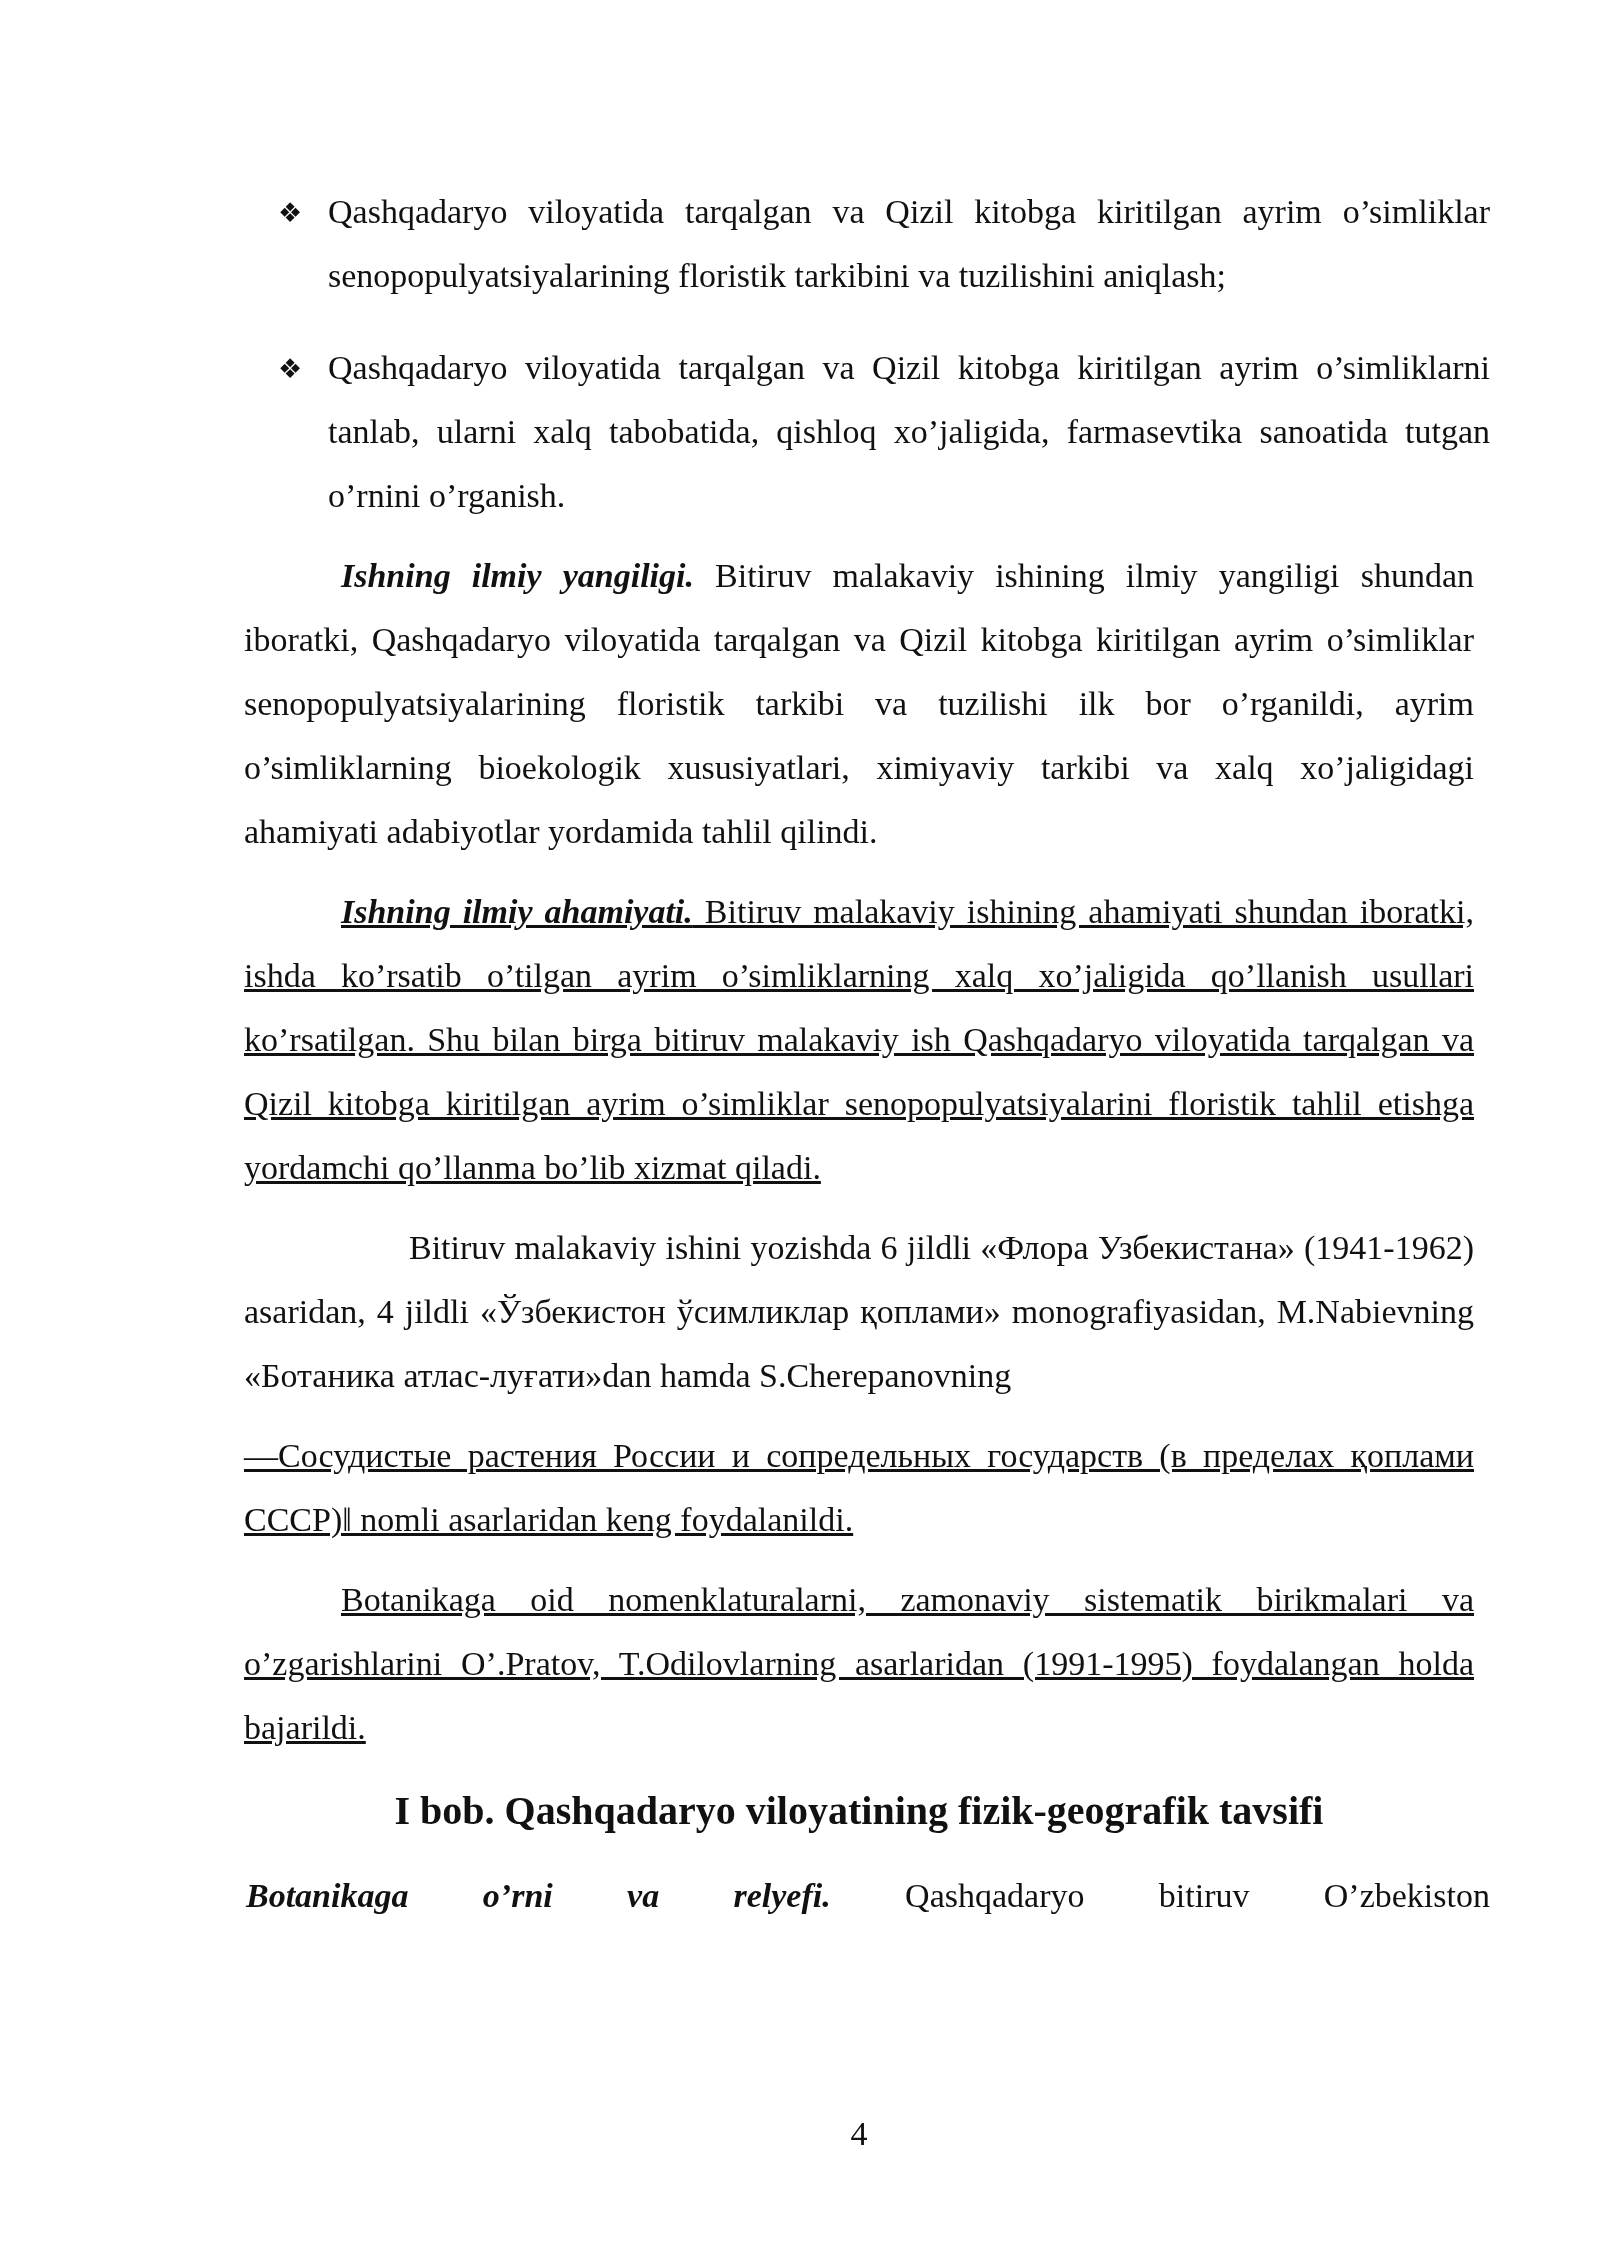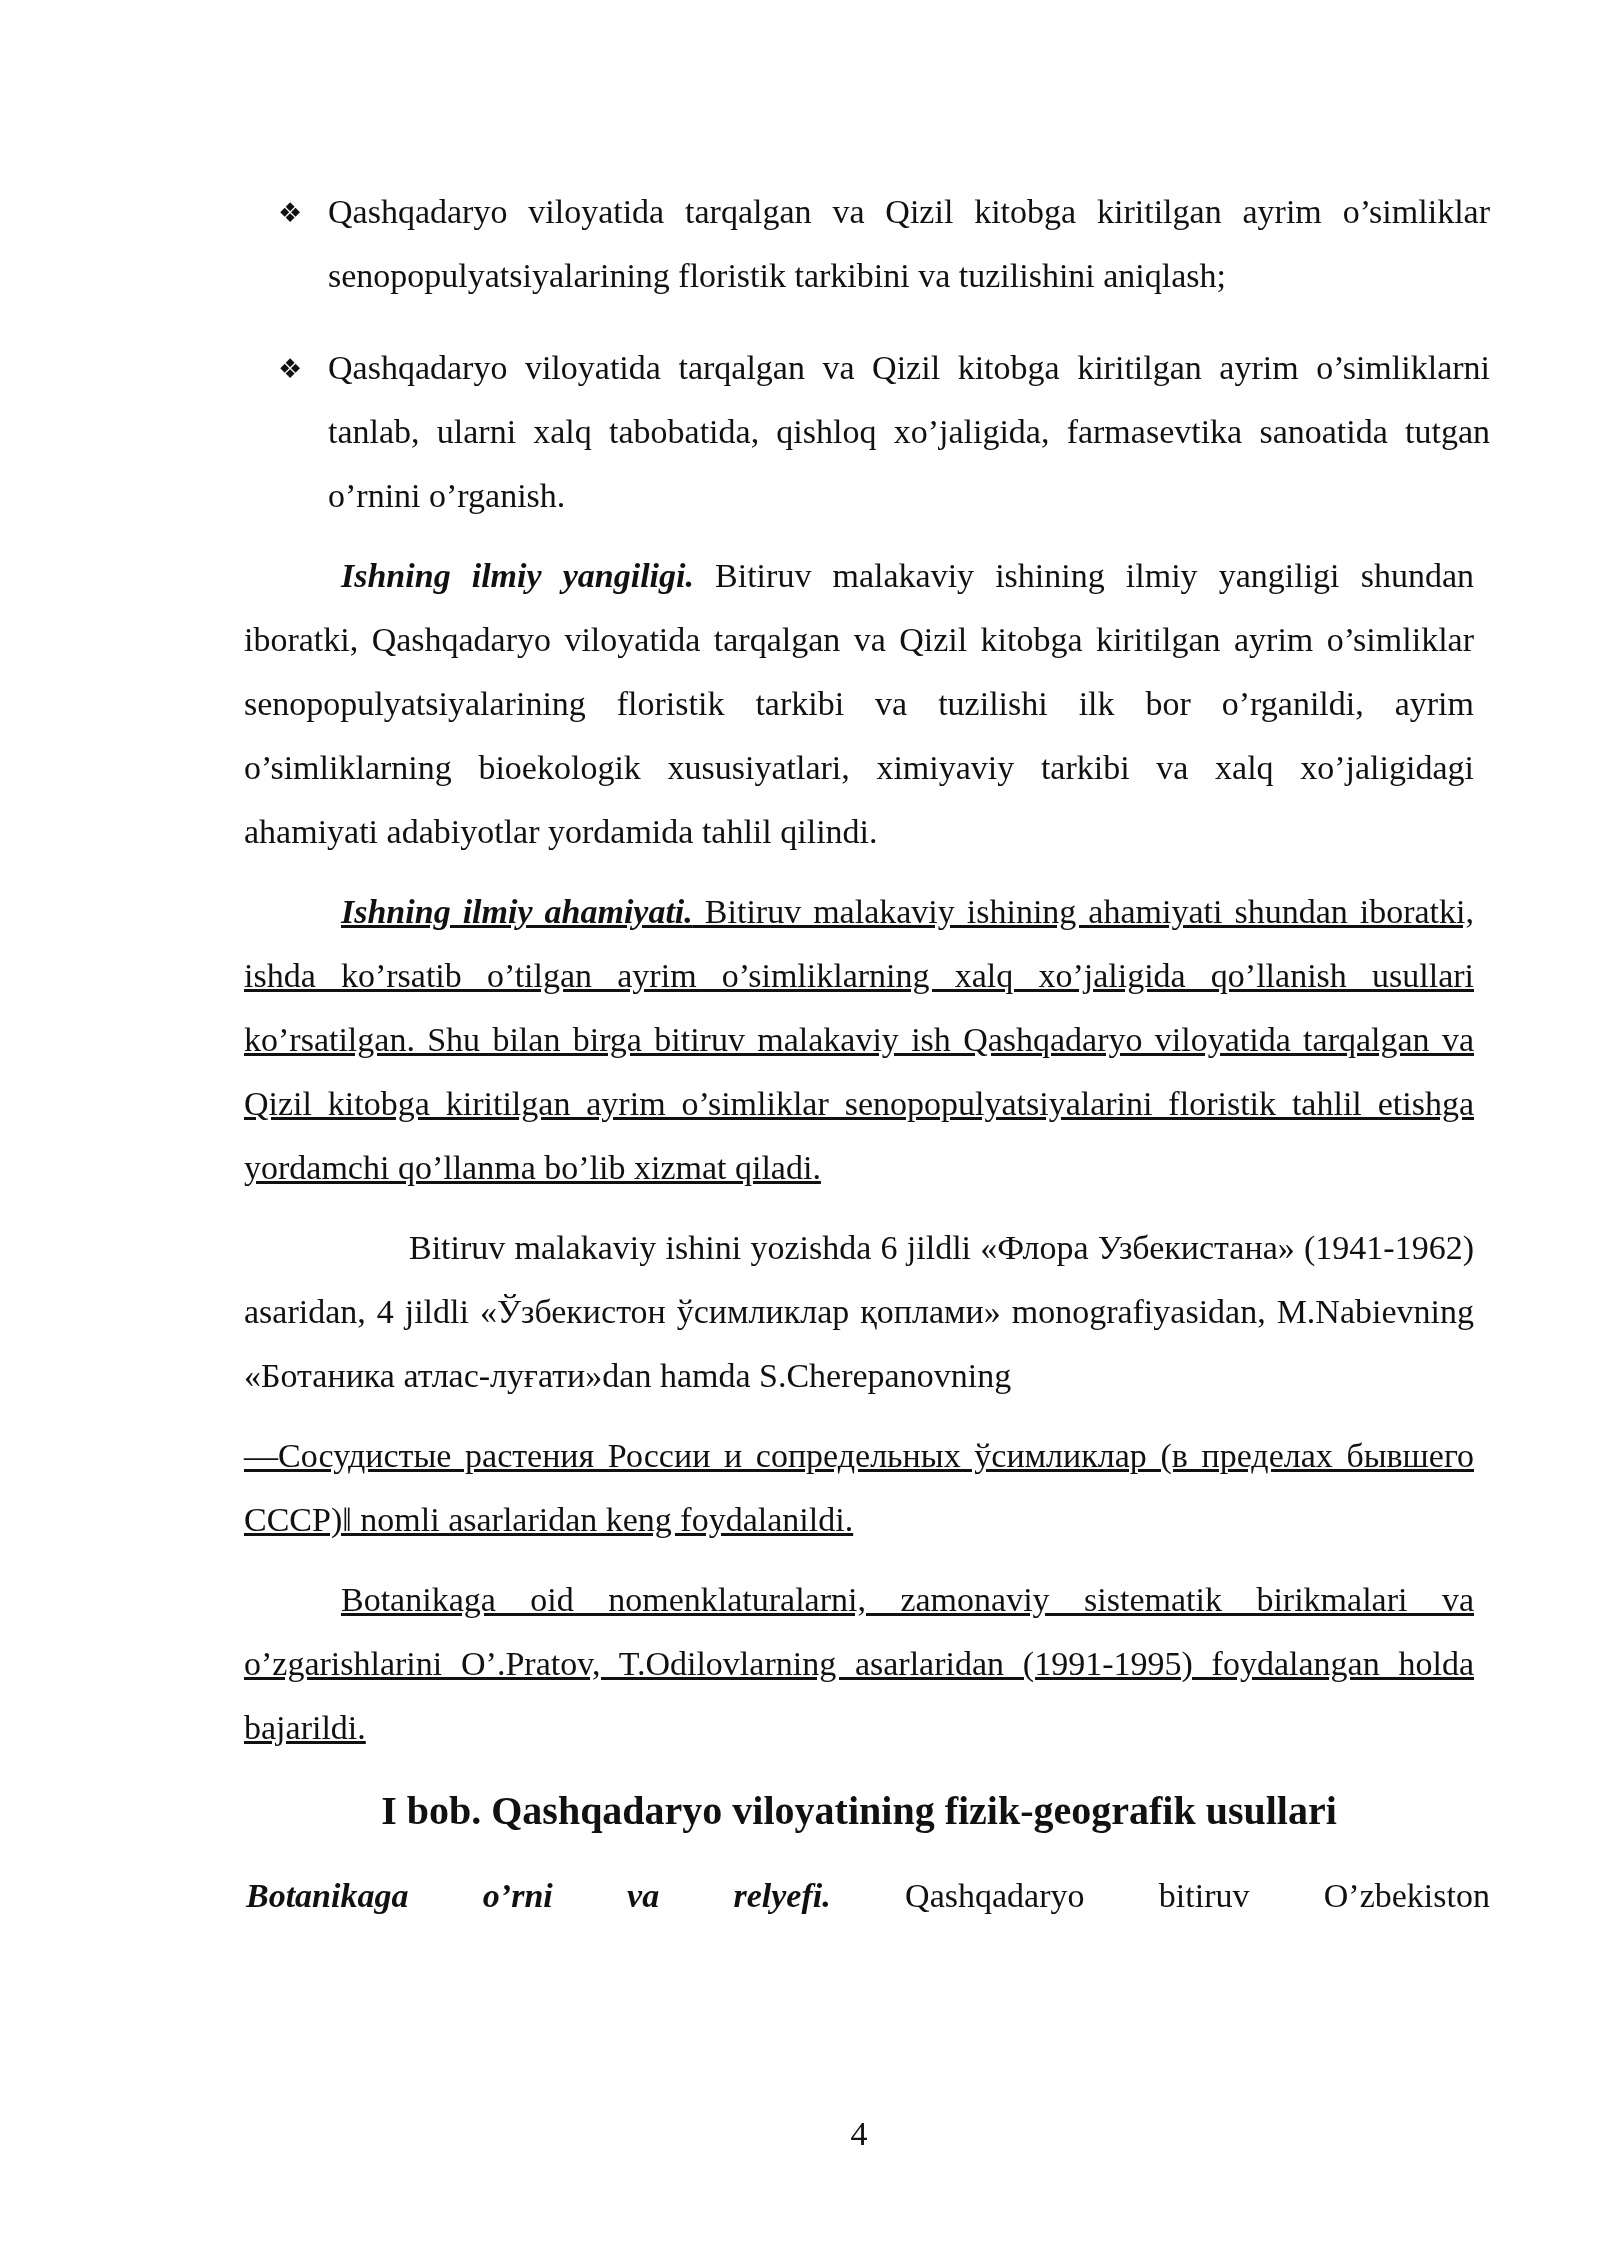--- a/index.html
+++ b/index.html
@@ -66,25 +66,25 @@
         <span>Qashqadaryo viloyatida tarqalgan va Qizil kitobga kiritilgan ayrim o’simliklarni tanlab, ularni xalq tabobatida, qishloq xo’jaligida, farmasevtika sanoatida tutgan o’rnini o’rganish.</span>
       </li>
     </ul>
 
     <p class="body indent-std mt0"><span class="lead">Ishning ilmiy yangiligi.</span><span> Bitiruv malakaviy ishining ilmiy yangiligi shundan iboratki, Qashqadaryo viloyatida tarqalgan va Qizil kitobga kiritilgan ayrim o’simliklar senopopulyatsiyalarining floristik tarkibi va tuzilishi ilk bor o’rganildi, ayrim o’simliklarning bioekologik xususiyatlari, ximiyaviy tarkibi va xalq xo’jaligidagi ahamiyati adabiyotlar yordamida tahlil qilindi.</span></p>
 
     <p class="body indent-std mt26"><span class="lead">Ishning ilmiy ahamiyati.</span><span> Bitiruv malakaviy ishining ahamiyati shundan iboratki, ishda ko’rsatib o’tilgan ayrim o’simliklarning xalq xo’jaligida qo’llanish usullari ko’rsatilgan. Shu bilan birga bitiruv malakaviy ish Qashqadaryo viloyatida tarqalgan va Qizil kitobga kiritilgan ayrim o’simliklar senopopulyatsiyalarini floristik tahlil etishga yordamchi qo’llanma bo’lib xizmat qiladi.</span></p>
 
     <p class="body indent-big mt28"><span>Bitiruv malakaviy ishini yozishda 6 jildli «Флора Узбекистана» (1941-1962) asaridan, 4 jildli «Ўзбекистон ўсимликлар қоплами» monografiyasidan, M.Nabievning «Ботаника атлас-луғати»dan hamda S.Cherepanovning</span></p>
 
-    <p class="body no-indent mt26"><span>—Сосудистые растения России и сопредельных ўсимликлар (в пределах бывшего СССР)‖ nomli asarlaridan keng foydalanildi.</span></p>
+    <p class="body no-indent mt26"><span>—Сосудистые растения России и сопредельных государств (в пределах қоплами СССР)‖ nomli asarlaridan keng foydalanildi.</span></p>
 
     <p class="body indent-std mt26"><span>Botanikaga oid nomenklaturalarni, zamonaviy sistematik birikmalari va o’zgarishlarini O’.Pratov, T.Odilovlarning asarlaridan (1991-1995) foydalangan holda bajarildi.</span></p>
 
-    <h1 class="chapter">I bob. Qashqadaryo viloyatining fizik-geografik usullari</h1>
+    <h1 class="chapter">I bob. Qashqadaryo viloyatining fizik-geografik tavsifi</h1>
 
     <p class="geo indent-sm"><span class="lead">Botanikaga o’rni va relyefi.</span>
       <span>Qashqadaryo bitiruv O’zbekiston</span></p>
 
     <div class="pagenum">4</div>
 
   </div>
 </div>
 
 </body></html>

